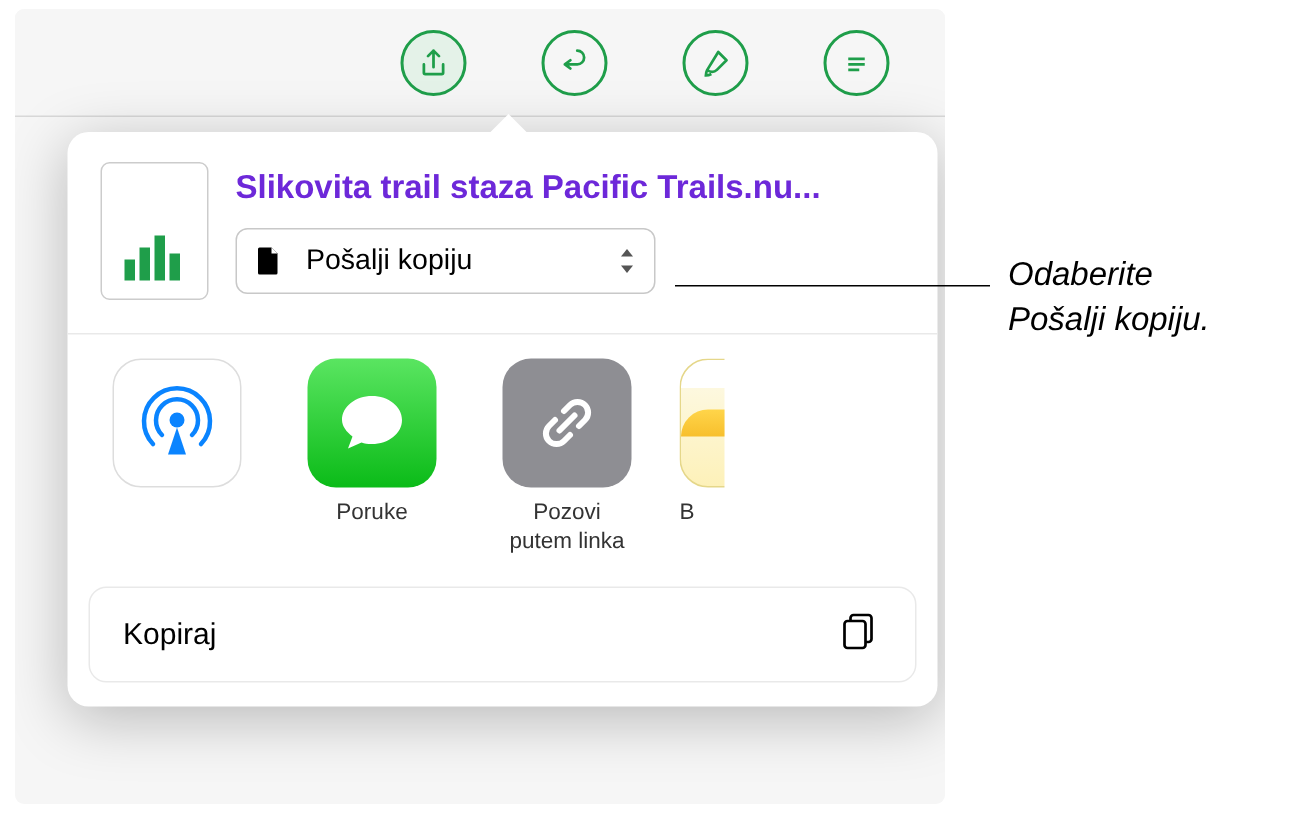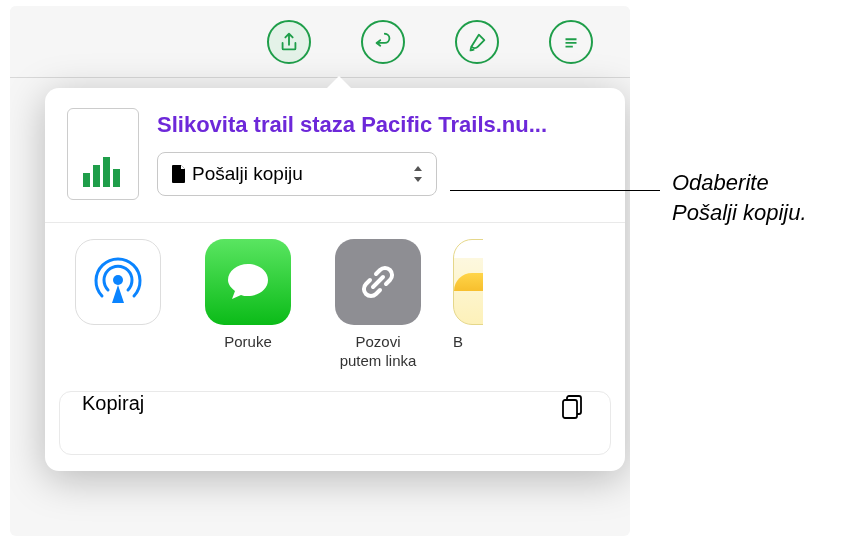--- a/index.html
+++ b/index.html
@@ -93,21 +93,21 @@
       margin-bottom: 14px;
     }
     .send-select {
       width: 280px;
       height: 44px;
       border: 1px solid #c8c8c8;
       border-radius: 8px;
       display: flex;
       align-items: center;
       padding: 0 12px;
-      gap: 4px;
+      gap: 16px;
       cursor: pointer;
       background: #fff;
     }
     .send-select .sel-label {
       font-size: 19px;
       color: #000;
     }
     .send-select .selector-arrows {
       margin-left: auto;
       width: 12px;
@@ -165,21 +165,21 @@
 
     .action-list {
       margin: 10px 14px 16px 14px;
     }
     .action-row {
       background: #fff;
       border: 1px solid #e9e9e9;
       border-radius: 12px;
       height: 64px;
       display: flex;
-      align-items: flex-start;
+      align-items: center;
       padding: 0 22px;
       cursor: pointer;
     }
     .action-row .act-label { font-size: 20px; color: #000; }
     .action-row .act-icon { margin-left: auto; }
 
     .callout-line {
       position: absolute;
       left: 450px;
       top: 190px;

